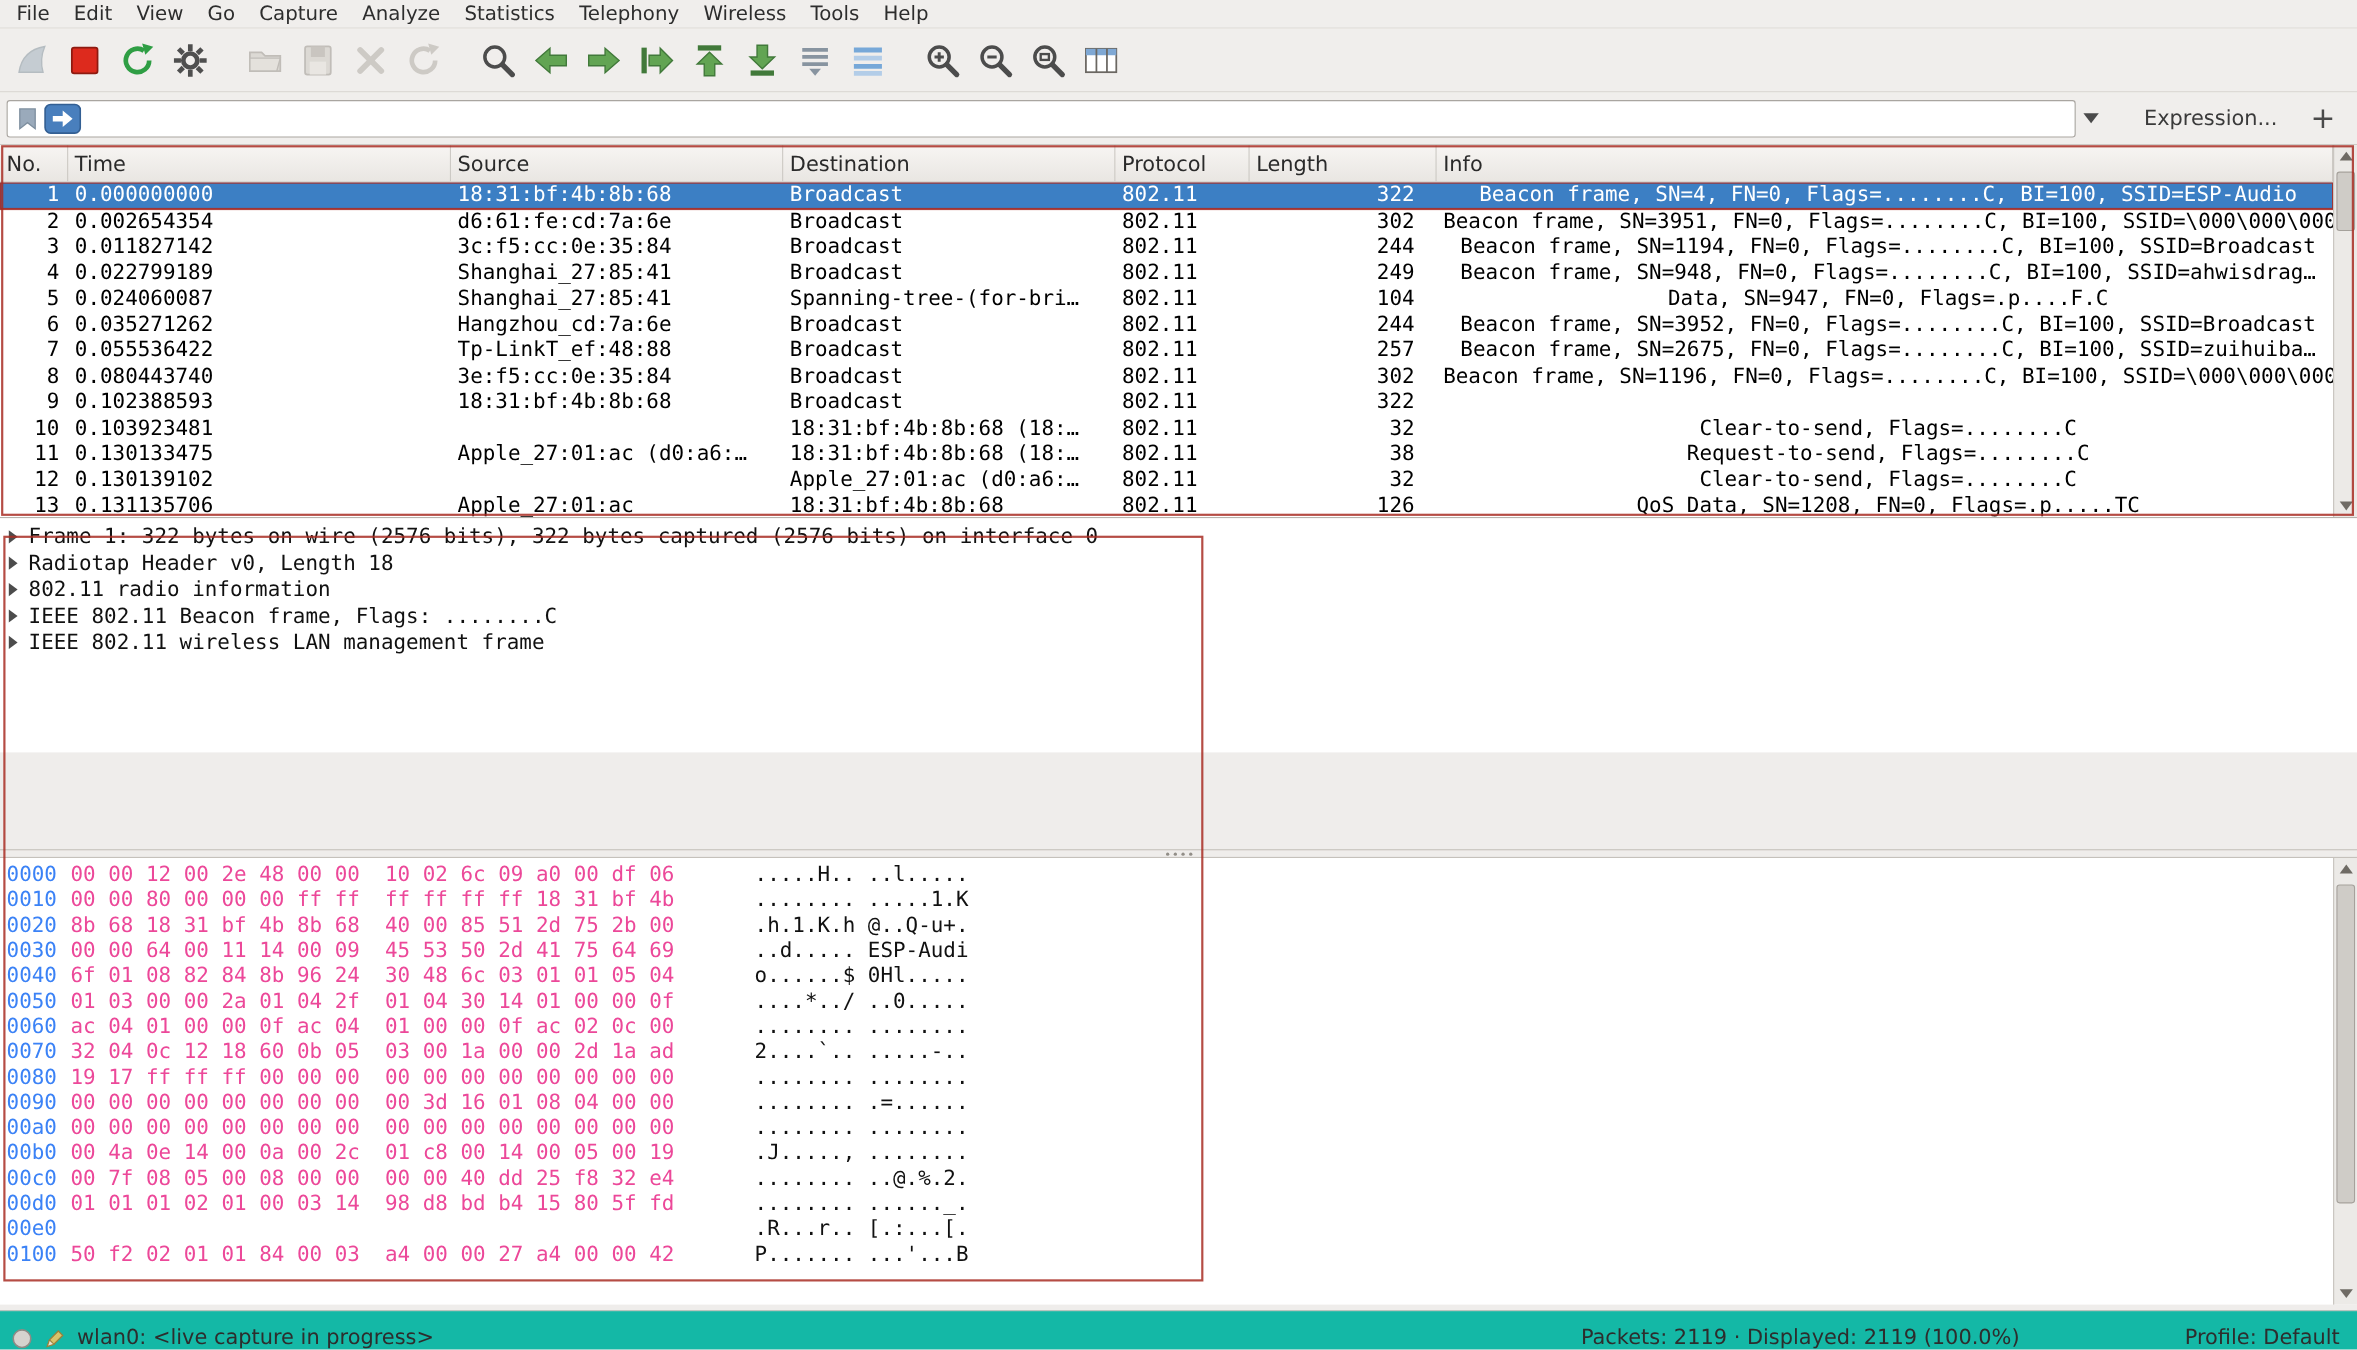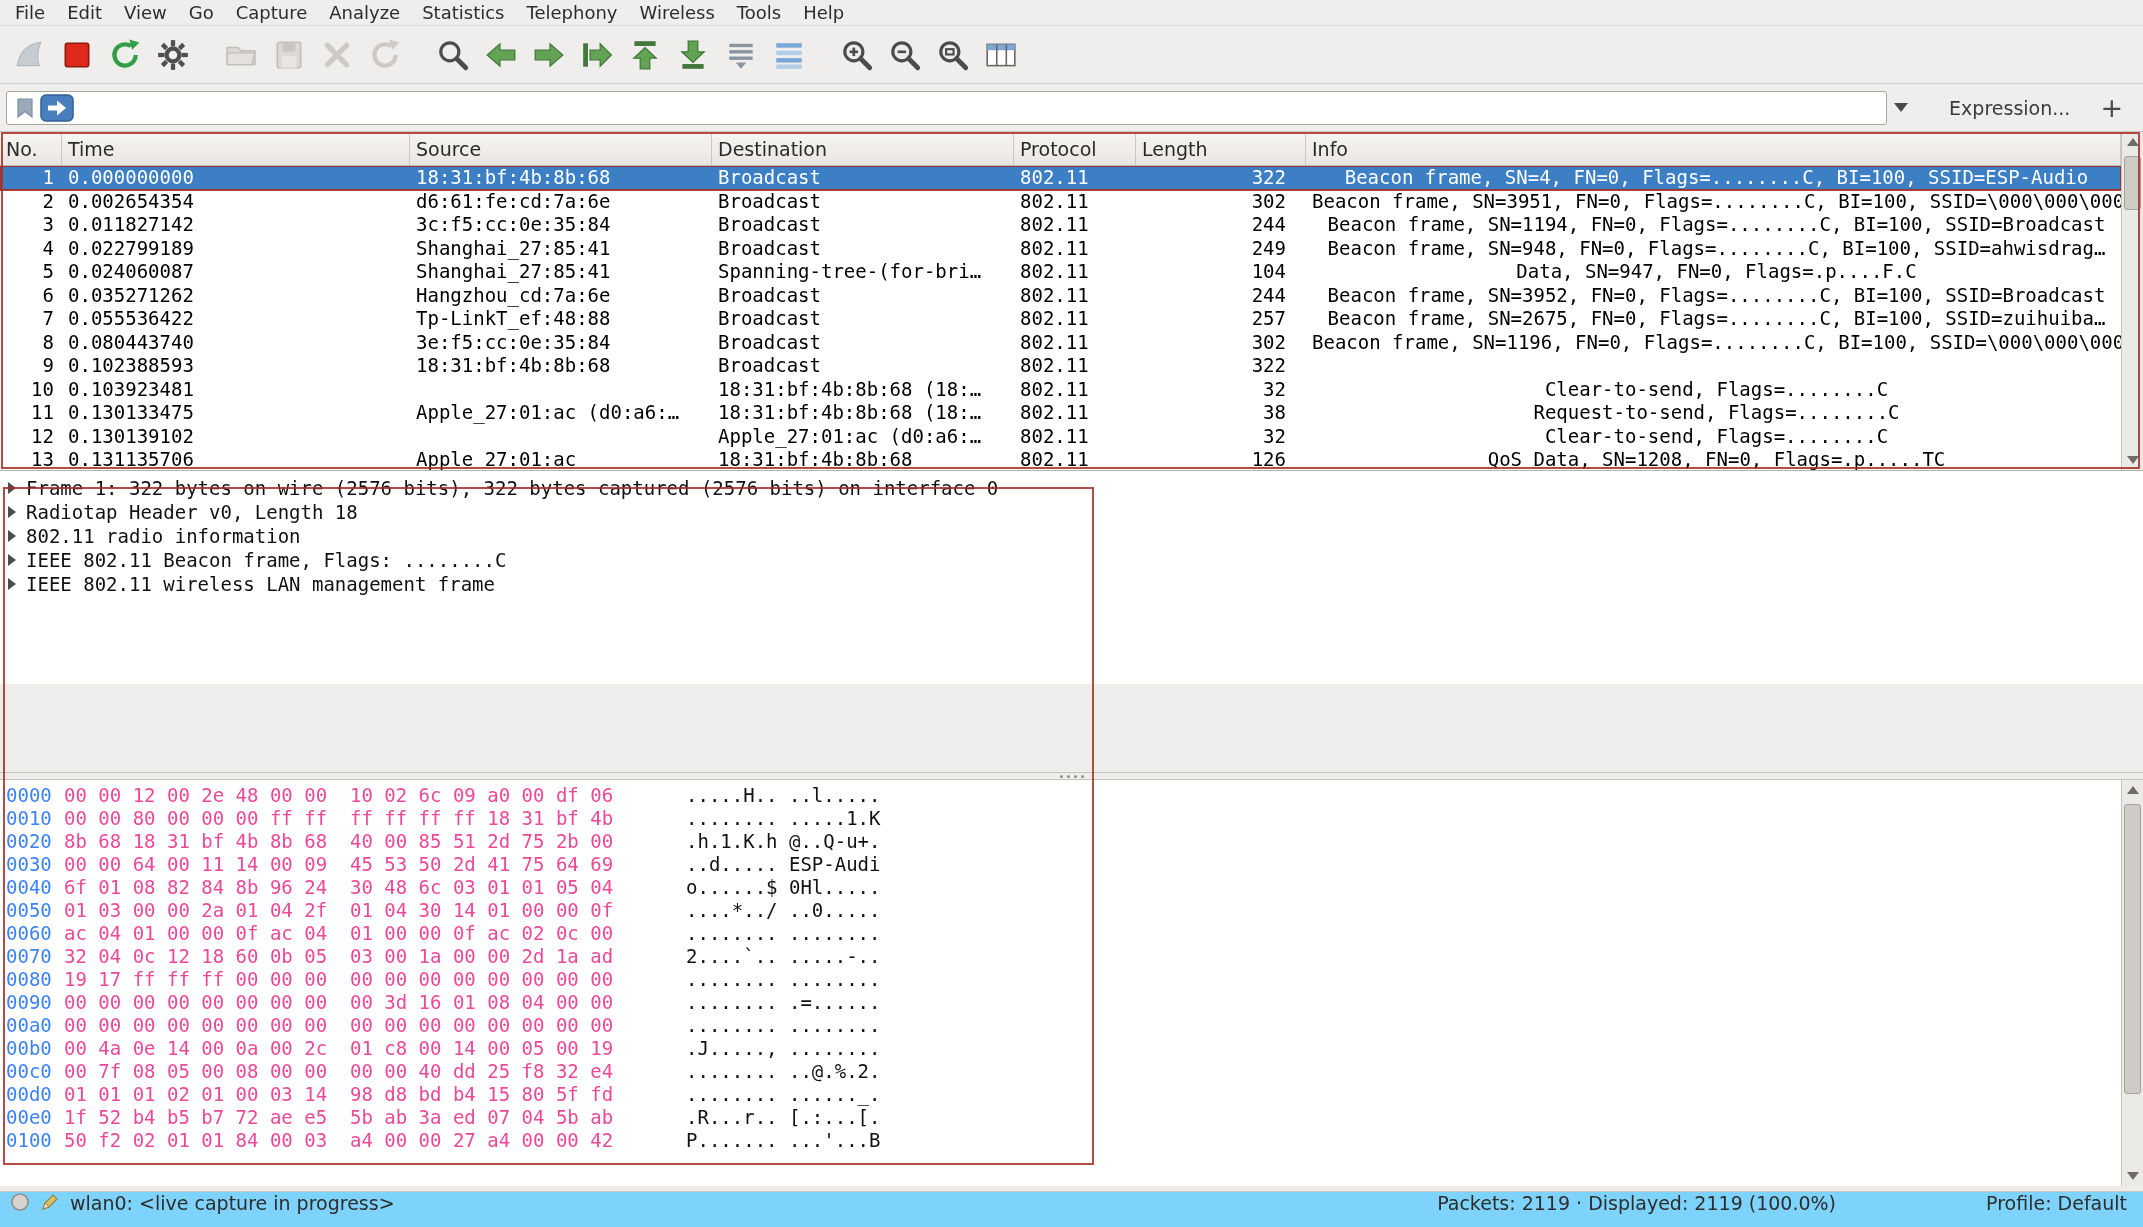--- a/index.html
+++ b/index.html
@@ -72,22 +72,22 @@
   .hex-pane { position:absolute; top:780px; left:0; right:22px; height:406px; background:#fff; padding-top:4px;
               font-family:"DejaVu Sans Mono","Liberation Mono",monospace; font-size:19px; overflow:hidden; }
   .hline { position:relative; height:23px; line-height:23px; }
   .hline span { position:absolute; white-space:pre; }
   .h-off { left:6px;  color:#3b82f6; }
   .h-hex { left:64px; color:#ec4899; }
   .h-asc { left:686px; color:#111; }
   .hex-bg-right { position:absolute; top:780px; right:0; width:22px; height:406px; background:#fff; }
 
   
-  .statusbar { position:absolute; left:0; right:0; bottom:0; height:36px; background:#7dd3fc; border-top:1px solid #c9c5c0;
-               display:flex; align-items:flex-start; font-size:19px; color:#2d2d2d; padding:0 10px; white-space:nowrap; }
+  .statusbar { position:absolute; left:0; right:0; bottom:0; height:36px; background:#14b8a6; border-top:1px solid #c9c5c0;
+               display:flex; align-items:flex-end; font-size:19px; color:#2d2d2d; padding:0 10px; white-space:nowrap; }
   .sb-icon { margin-right:10px; display:flex; align-items:center; }
   .sb-packets { margin-left:auto; }
   .sb-profile { margin-left:150px; margin-right:6px; }
 
   
   .vscroll { position:absolute; right:0; width:22px; background:#eceae7; border-left:1px solid #c6c2bd; z-index:10; }
   .vs-arrow { position:absolute; left:0; width:100%; height:20px; display:flex; align-items:center; justify-content:center; }
   .tri-up   { display:block; width:0; height:0; border-left:6px solid transparent; border-right:6px solid transparent; border-bottom:8px solid #6f6b65; }
   .tri-down { display:block; width:0; height:0; border-left:6px solid transparent; border-right:6px solid transparent; border-top:8px solid #6f6b65; }
   .vs-thumb { position:absolute; left:2px; right:2px; background:#cfccc7; border:1px solid #a5a19b; border-radius:3px; }
@@ -541,21 +541,20 @@
         <span class="h-hex">00 7f 08 05 00 08 00 00  00 00 40 dd 25 f8 32 e4</span>
         <span class="h-asc">........ ..@.%.2.</span>
       </div>
       <div class="hline">
         <span class="h-off">00d0</span>
         <span class="h-hex">01 01 01 02 01 00 03 14  98 d8 bd b4 15 80 5f fd</span>
         <span class="h-asc">........ ......_.</span>
       </div>
       <div class="hline">
         <span class="h-off">00e0</span>
-        <span class="h-hex">1f 52 b4 b5 b7 72 ae e5  5b ab 3a ed 07 04 5b ab</span>
         <span class="h-asc">.R...r.. [.:...[.</span>
       </div>
       <div class="hline">
         <span class="h-off">0100</span>
         <span class="h-hex">50 f2 02 01 01 84 00 03  a4 00 00 27 a4 00 00 42</span>
         <span class="h-asc">P....... ...'...B</span>
       </div>
     </div>
 
   <div class="vscroll" style="top:780px;height:406px;">

